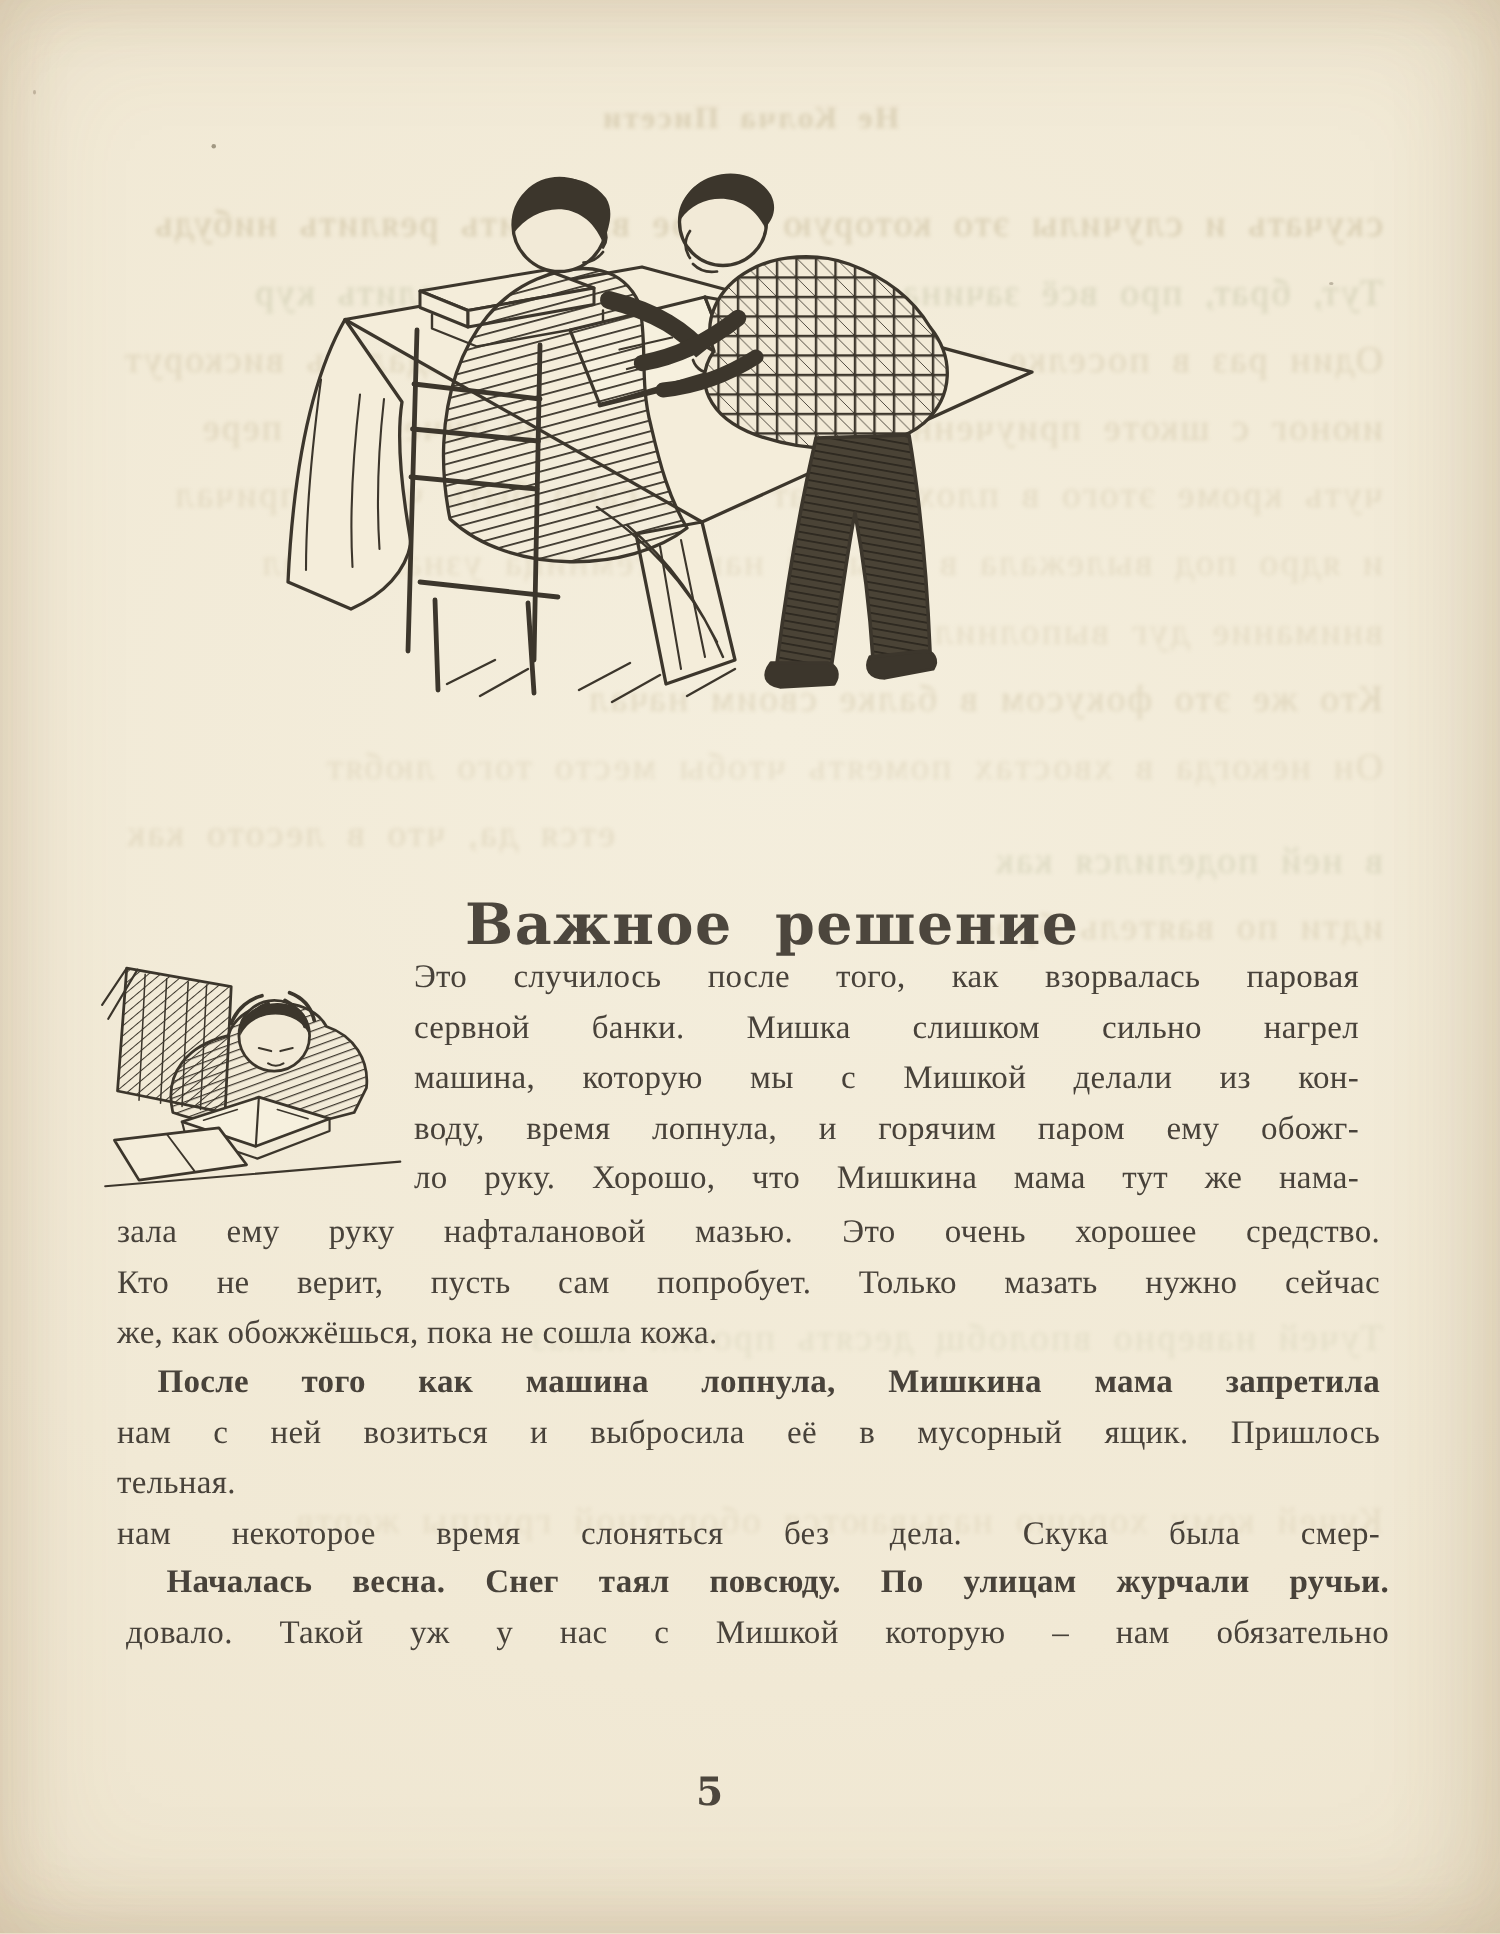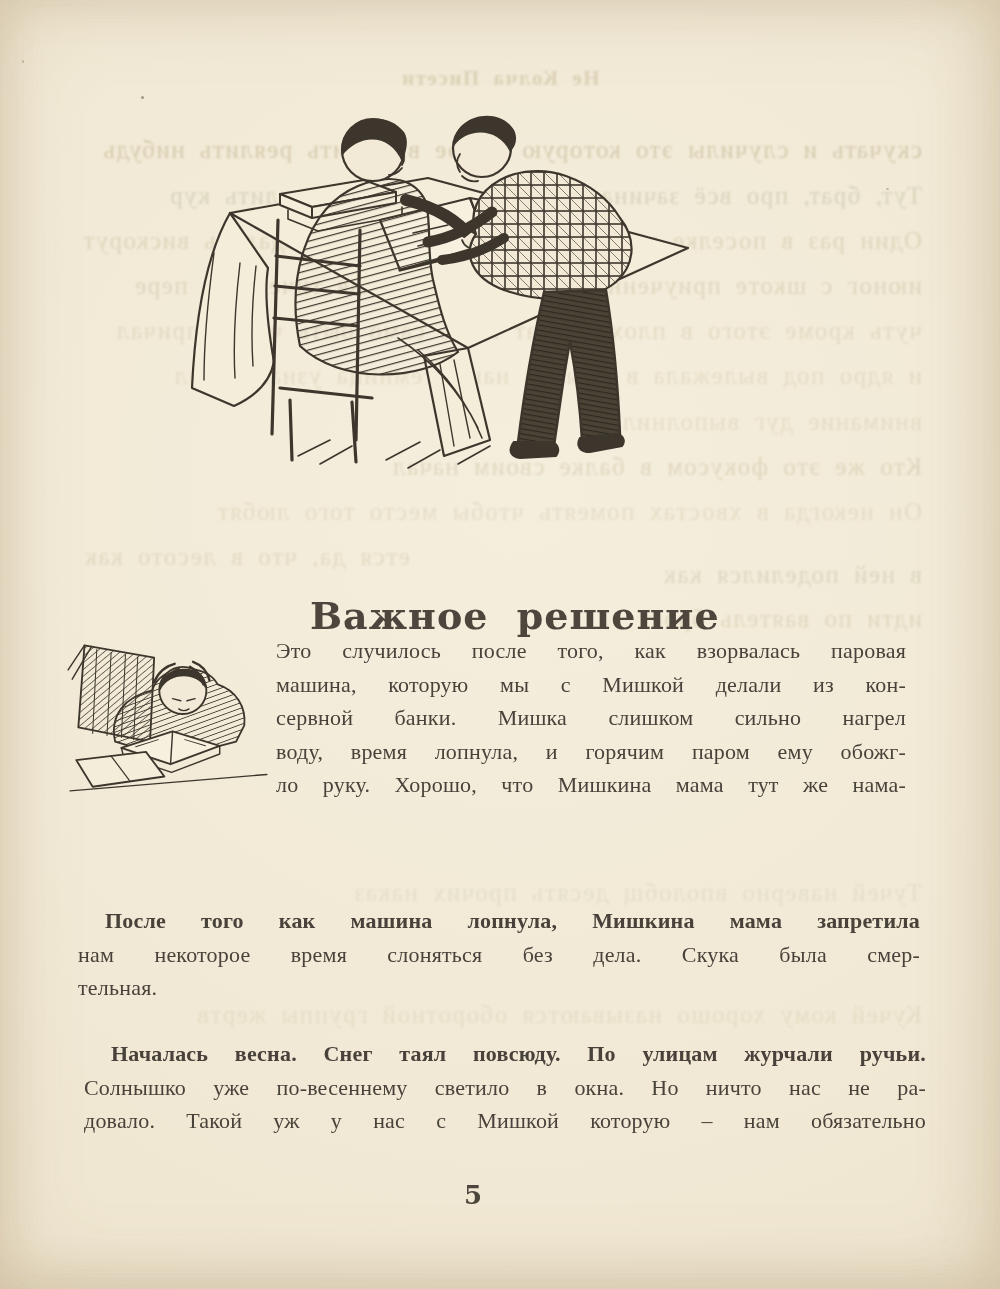--- a/index.html
+++ b/index.html
@@ -178,36 +178,41 @@
       <path d="M56,120 L58,128 L105,144 L152,126 L152,118" stroke-width="1.4"></path>
       <path d="M70,119 L92,112 M118,112 L138,118" stroke-width="1"></path>
       <path d="M12,132 L80,124 L98,148 L28,158 Z" fill="#f4edda"></path>
       <path d="M46,128 L64,152" stroke-width="1.2"></path>
       <path d="M6,162 L198,146" stroke-width="1.4"></path>
     </g>
   </svg>
 
   <div class="textblock p1col">
     <div class="line">Это случилось после того, как взорвалась паровая</div>
+    <div class="line">сервной банки. Мишка слишком сильно нагрел</div>
     <div class="line">машина, которую мы с Мишкой делали из кон-</div>
-    <div class="line">сервной банки. Мишка слишком сильно нагрел</div>
     <div class="line">воду, время лопнула, и горячим паром ему обожг-</div>
     <div class="line">ло руку. Хорошо, что Мишкина мама тут же нама-</div>
   </div>
 
+  <div class="textblock p1full">
+    <div class="line">зала ему руку нафталановой мазью. Это очень хорошее средство.</div>
+    <div class="line">Кто не верит, пусть сам попробует. Только мазать нужно сейчас</div>
+    <div class="line nojust">же, как обожжёшься, пока не сошла кожа.</div>
+  </div>
 
   <div class="textblock p2">
     <div class="line indent">После того как машина лопнула, Мишкина мама запретила</div>
+    <div class="line">нам с ней возиться и выбросила её в мусорный ящик. Пришлось</div>
+    <div class="line nojust">тельная.</div>
     <div class="line">нам некоторое время слоняться без дела. Скука была смер-</div>
-    <div class="line nojust">тельная.</div>
   </div>
 
   <div class="textblock p3">
     <div class="line indent">Началась весна. Снег таял повсюду. По улицам журчали ручьи.</div>
-    <div class="line">Солнышко уже по-весеннему светило в окна. Но ничто нас не ра-</div>
     <div class="line">довало. Такой уж у нас с Мишкой которую – нам обязательно</div>
   </div>
 
   <div class="pageno">5</div>
 
   <div class="speck sp1"></div>
   <div class="speck sp2"></div>
   <div class="speck sp3"></div>
   <div class="vignette"></div>
 </div>

